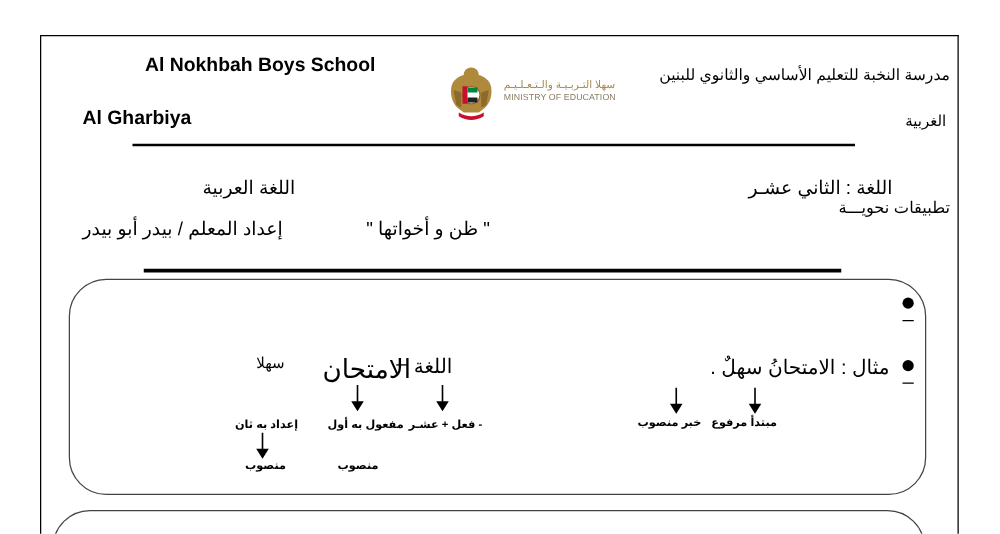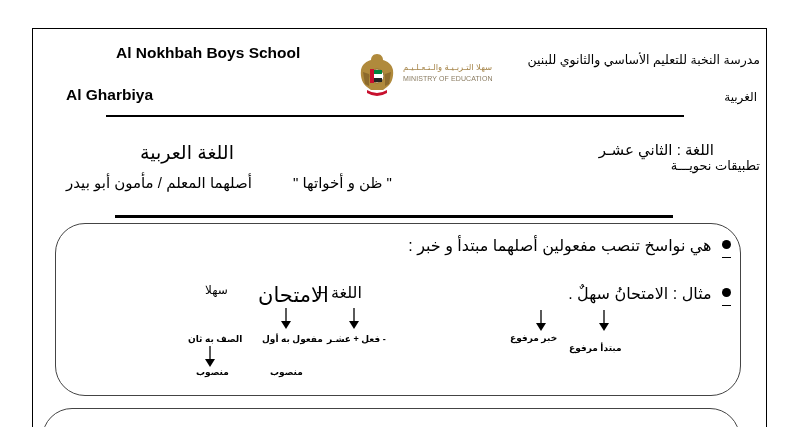--- a/index.html
+++ b/index.html
@@ -37,70 +37,69 @@
   </svg>
 </div>
 <div class="ministry-ar">سهلا التـربـيـة والـتـعـلـيـم</div>
 <div class="ministry-en">MINISTRY OF EDUCATION</div>
 
 <div class="abs ar" style="right:40px; top:52px; font-size:12.5px;">مدرسة النخبة للتعليم الأساسي والثانوي للبنين</div>
 <div class="abs ar" style="right:43px; top:90px; font-size:12px;">الغربية</div>
 
 <div class="rule" style="left:106px; top:115px; width:578px; height:2px;"></div>
 
-<div class="abs ar" style="left:140px; top:141px; font-size:19px;">اللغة العربية</div>
+<div class="abs ar" style="left:162px; top:141px; font-size:15px;">اللغة العربية</div>
 <div class="abs ar" style="right:86px; top:141px; font-size:15px;">اللغة :  الثاني عشـر</div>
 
-<div class="abs ar" style="left:66px; top:174px; font-size:15px;">أصلهما المعلم / مأمون أبو بيدر</div>
+<div class="abs ar" style="left:66px; top:174px; font-size:15px;">إعداد المعلم / بيدر أبو بيدر</div>
 <div class="abs ar" style="left:293px; top:174px; font-size:15px;">"  ظن و أخواتها "</div>
 <div class="abs ar" style="right:40px; top:158px; font-size:13px;">تطبيقات نحويـــة</div>
 
 <div class="rule" style="left:115px; top:215px; width:558px; height:2.5px;"></div>
 
 <div class="box" style="left:55px; top:223px; width:686px; height:173px;"></div>
 
 <div class="abs ar" style="right:69px; top:236px; font-size:16px;">
   <span class="bullet-wrap"><span class="bullet" style="margin-left:0;"></span></span>
-  <span>هي نواسخ تنصب مفعولين أصلهما مبتدأ و خبر :</span>
 </div>
 
 <div class="abs ar" style="right:69px; top:284px; font-size:16px;">
   <span class="bullet-wrap"><span class="bullet" style="margin-left:0;"></span></span>
   <span>مثال</span>
   <span>: الامتحانُ سهلٌ .</span>
 </div>
 
 <svg class="abs" style="left:598px; top:310px;" width="12" height="22">
     <line x1="6" y1="0" x2="6" y2="16" stroke="#000" stroke-width="1.3"></line>
     <path d="M1 13 L6 21 L11 13 Z" fill="#000"></path>
   </svg>
 <svg class="abs" style="left:535px; top:310px;" width="12" height="22">
     <line x1="6" y1="0" x2="6" y2="16" stroke="#000" stroke-width="1.3"></line>
     <path d="M1 13 L6 21 L11 13 Z" fill="#000"></path>
   </svg>
-<div class="abs small" style="left:569px; top:343px;">مبتدأ مرفوع</div>
-<div class="abs small" style="left:510px; top:333px;">خبر مرفوع</div>
+<div class="abs small" style="left:569px; top:333px;">مبتدأ مرفوع</div>
+<div class="abs small" style="left:510px; top:333px;">خبر منصوب</div>
 
 <div class="abs ar" style="left:317px; top:283px; font-size:16px;">–</div>
 <div class="abs ar" style="left:331px; top:283px; font-size:16px;">اللغة</div>
 <div class="abs ar" style="left:258px; top:283px; font-size:21px;">الامتحان</div>
 <div class="abs ar" style="left:205px; top:283px; font-size:12px;">سهلا</div>
 
 <svg class="abs" style="left:348px; top:308px;" width="12" height="22">
     <line x1="6" y1="0" x2="6" y2="16" stroke="#000" stroke-width="1.3"></line>
     <path d="M1 13 L6 21 L11 13 Z" fill="#000"></path>
   </svg>
 <svg class="abs" style="left:280px; top:308px;" width="12" height="22">
     <line x1="6" y1="0" x2="6" y2="16" stroke="#000" stroke-width="1.3"></line>
     <path d="M1 13 L6 21 L11 13 Z" fill="#000"></path>
   </svg>
 
 <div class="abs small" style="left:327px; top:334px;">- فعل + عشـر</div>
 <div class="abs small" style="left:262px; top:334px;">مفعول به أول</div>
-<div class="abs small" style="left:188px; top:334px;">الصف به ثان</div>
+<div class="abs small" style="left:188px; top:334px;">إعداد به ثان</div>
 
 <svg class="abs" style="left:204px; top:346px;" width="12" height="22">
     <line x1="6" y1="0" x2="6" y2="16" stroke="#000" stroke-width="1.3"></line>
     <path d="M1 13 L6 21 L11 13 Z" fill="#000"></path>
   </svg>
 
 <div class="abs small" style="left:270px; top:367px;">منصوب</div>
 <div class="abs small" style="left:196px; top:367px;">منصوب</div>
 
 <div class="box" style="left:42px; top:408px; width:698px; height:60px;"></div>

